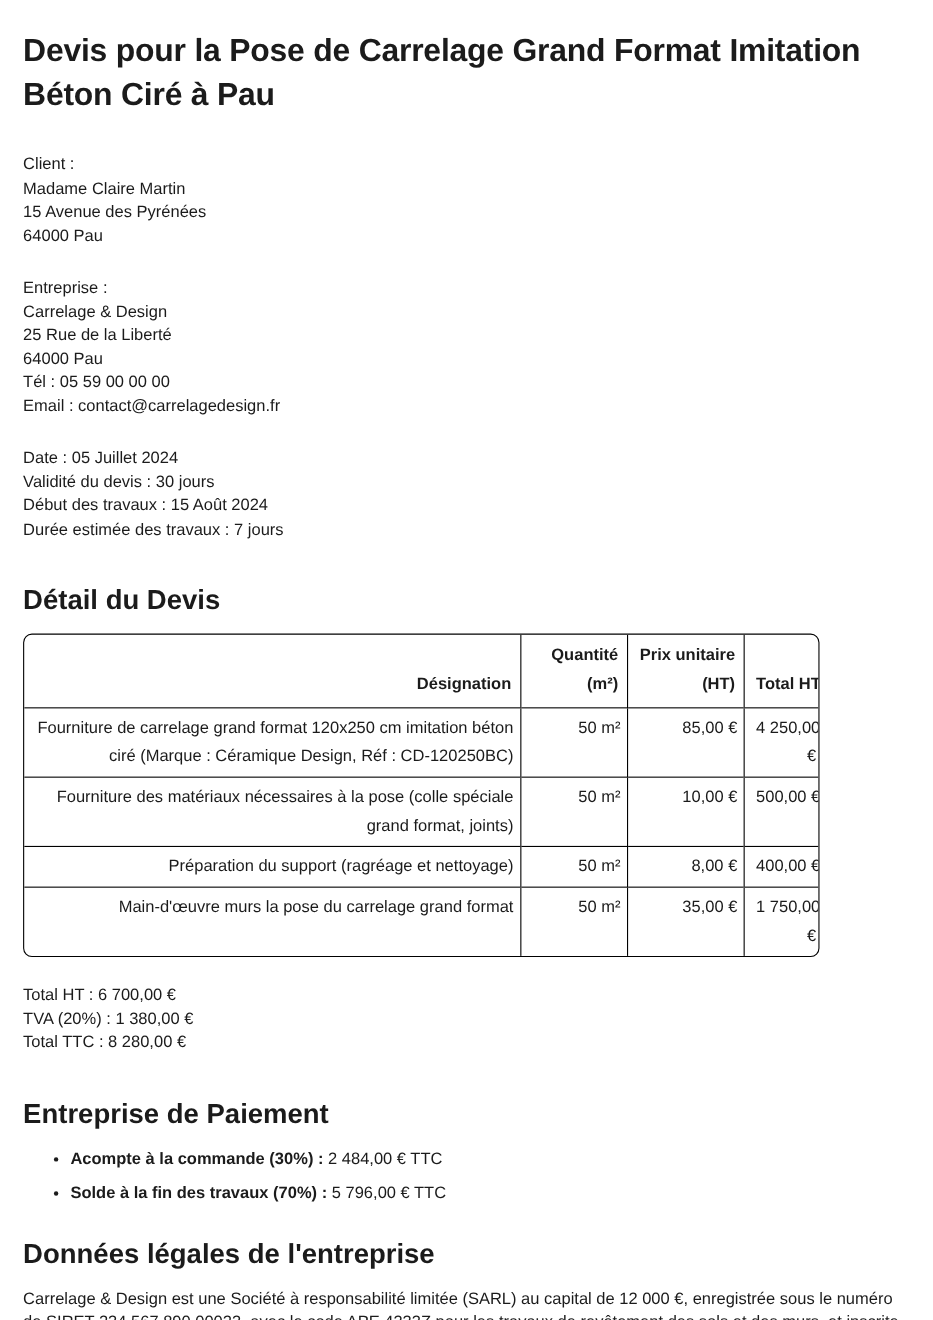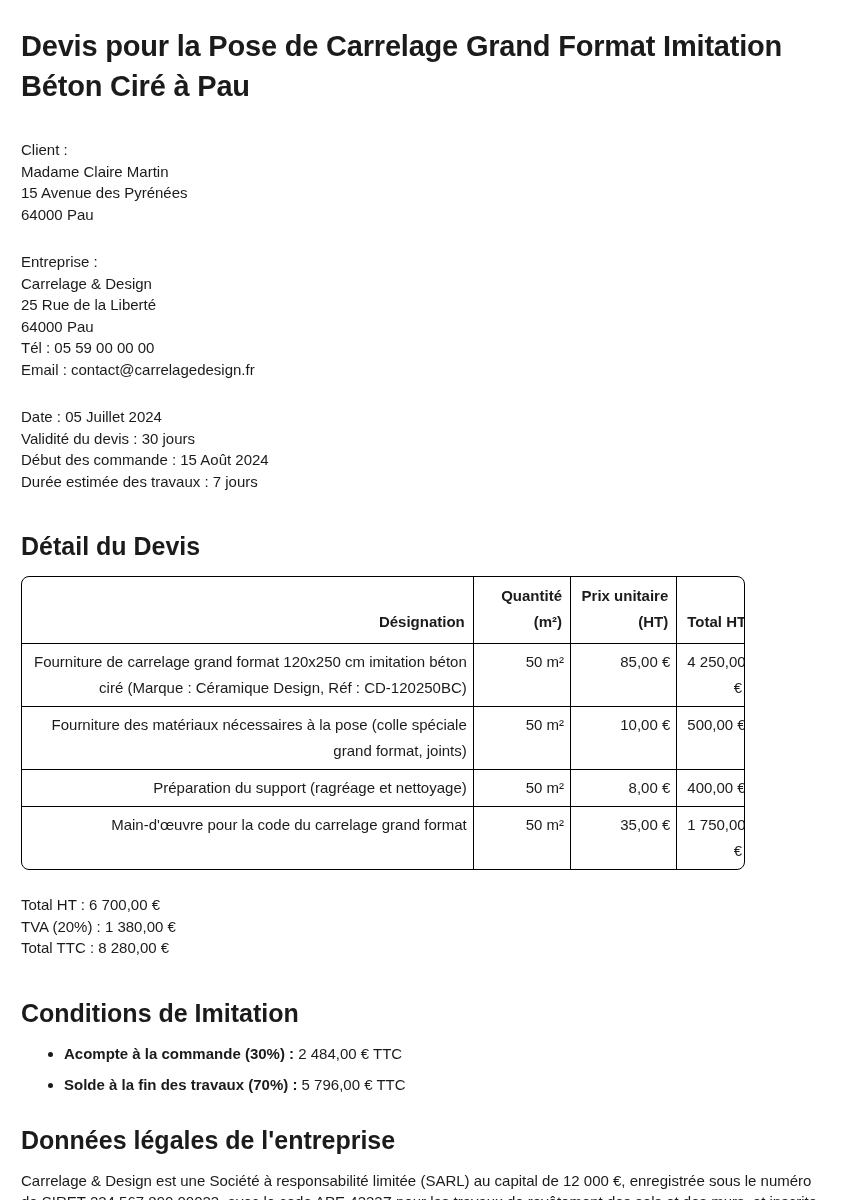--- a/index.html
+++ b/index.html
@@ -110,21 +110,21 @@
   <section class="block">
     <p class="line">
       <strong>Date :</strong>
       <span>05 Juillet 2024</span>
     </p>
     <p class="line">
       <strong>Validité du devis :</strong>
       <span>30 jours</span>
     </p>
     <p class="line">
-      <strong>Début des commande :</strong>
+      <strong>Début des travaux :</strong>
       <span>15 Août 2024</span>
     </p>
     <p class="line">
       <strong>Durée estimée des travaux :</strong>
       <span>7 jours</span>
     </p>
   </section>
 
   <h2 class="section-heading">Détail du Devis</h2>
 
@@ -157,21 +157,21 @@
           <td>10,00&nbsp;€</td>
           <td class="num">500,00&nbsp;€</td>
         </tr>
         <tr>
           <td>Préparation du support (ragréage et nettoyage)</td>
           <td>50&nbsp;m²</td>
           <td>8,00&nbsp;€</td>
           <td class="num">400,00&nbsp;€</td>
         </tr>
         <tr>
-          <td>Main-d'œuvre pour la code du carrelage grand format</td>
+          <td>Main-d'œuvre murs la pose du carrelage grand format</td>
           <td>50&nbsp;m²</td>
           <td>35,00&nbsp;€</td>
           <td class="num">1&nbsp;750,00 €</td>
         </tr>
       </tbody>
     </table>
   </div>
 
   <section class="block totals">
     <p class="line">
@@ -181,21 +181,21 @@
     <p class="line">
       <strong>TVA (20%) :</strong>
       <span>1 380,00 €</span>
     </p>
     <p class="line">
       <strong>Total TTC :</strong>
       <span>8 280,00 €</span>
     </p>
   </section>
 
-  <h2 class="section-heading">Conditions de Imitation</h2>
+  <h2 class="section-heading">Entreprise de Paiement</h2>
 
   <ul class="payment-list">
     <li>
       <strong>Acompte à la commande (30%) :</strong>
       <span>2 484,00 € TTC</span>
     </li>
     <li>
       <strong>Solde à la fin des travaux (70%) :</strong>
       <span>5 796,00 € TTC</span>
     </li>

